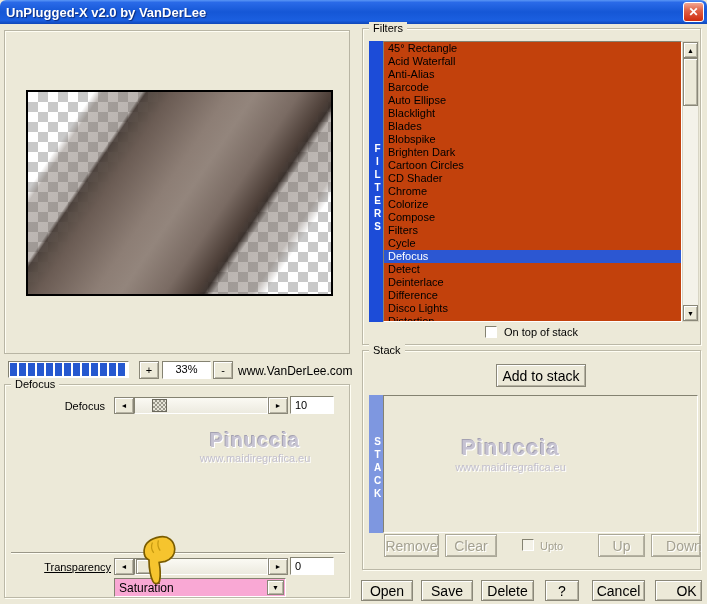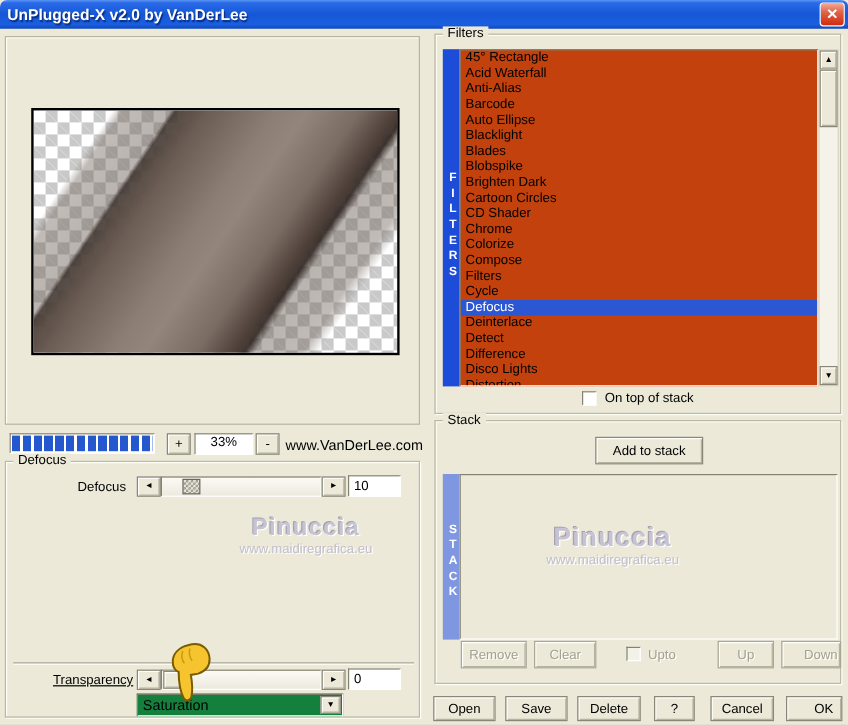--- a/index.html
+++ b/index.html
@@ -22,21 +22,21 @@
     background:linear-gradient(180deg,#f3a793 0%,#e06348 40%,#cf2c0e 100%);
     border:1px solid #fff; border-radius:3px;
     color:#fff; font-weight:bold; font-size:12px; line-height:18px; text-align:center;
     cursor:pointer;
   }
   
   .btn {
     position:absolute; background:#ece9d8;
     border:1px solid #8a8778;
     box-shadow:inset 1px 1px 0 #ffffff, inset -1px -1px 0 #b5b2a2;
-    font-family:"Liberation Sans",sans-serif; font-size:11px;
+    font-family:"Liberation Sans",sans-serif; font-size:14px;
     display:flex; align-items:center; justify-content:center; cursor:pointer;
   }
   .btn.disabled { color:#a4a191; text-shadow:1px 1px 0 #fff; cursor:default; border-color:#aaa797; }
   .abtn {
     position:absolute; background:#ece9d8;
     border:1px solid #8a8778;
     box-shadow:inset 1px 1px 0 #ffffff, inset -1px -1px 0 #b5b2a2;
     font-size:7px; display:flex; align-items:center; justify-content:center; cursor:pointer;
   }
   .group {
@@ -126,21 +126,21 @@
   .wm-name {
     font-size:20px; font-weight:bold; letter-spacing:1px;
     color:#c6c3d2; text-shadow:1px 1px 0 #ffffff, -1px -1px 0 #a4a1b2;
   }
   .wm-url {
     font-size:11px; color:#c2bfce; text-shadow:1px 1px 0 #ffffff;
   }
   .separator { position:absolute; border-top:1px solid #9a9788; border-bottom:1px solid #fffef4; }
   
   .combo {
-    position:absolute; background:#15803d;
+    position:absolute; background:#f9a8d4;
     border:1px solid; border-color:#848271 #ffffff #ffffff #848271;
     display:flex; align-items:center; padding-left:4px; font-size:12px;
   }
   .combo-btn {
     position:absolute; right:1px; top:1px; bottom:1px; width:17px;
     background:#ece9d8; border:1px solid #8a8778;
     box-shadow:inset 1px 1px 0 #fff, inset -1px -1px 0 #b5b2a2;
     font-size:7px; display:flex; align-items:center; justify-content:center; cursor:pointer;
   }
   
@@ -240,22 +240,22 @@
         <div class="list-item">Blobspike</div>
         <div class="list-item">Brighten Dark</div>
         <div class="list-item">Cartoon Circles</div>
         <div class="list-item">CD Shader</div>
         <div class="list-item">Chrome</div>
         <div class="list-item">Colorize</div>
         <div class="list-item">Compose</div>
         <div class="list-item">Filters</div>
         <div class="list-item">Cycle</div>
         <div class="list-item selected">Defocus</div>
+        <div class="list-item">Detect</div>
         <div class="list-item">Deinterlace</div>
-        <div class="list-item">Detect</div>
         <div class="list-item">Difference</div>
         <div class="list-item">Disco Lights</div>
         <div class="list-item">Distortion</div>
       </div>
 
     <div class="scrollbar" style="left:319px; top:12px; width:17px; height:281px;">
       <div class="abtn sb-btn" style="top:0;">▲</div>
       <div class="sb-thumb"></div>
       <div class="abtn sb-btn" style="top:263px;">▼</div>
     </div>

